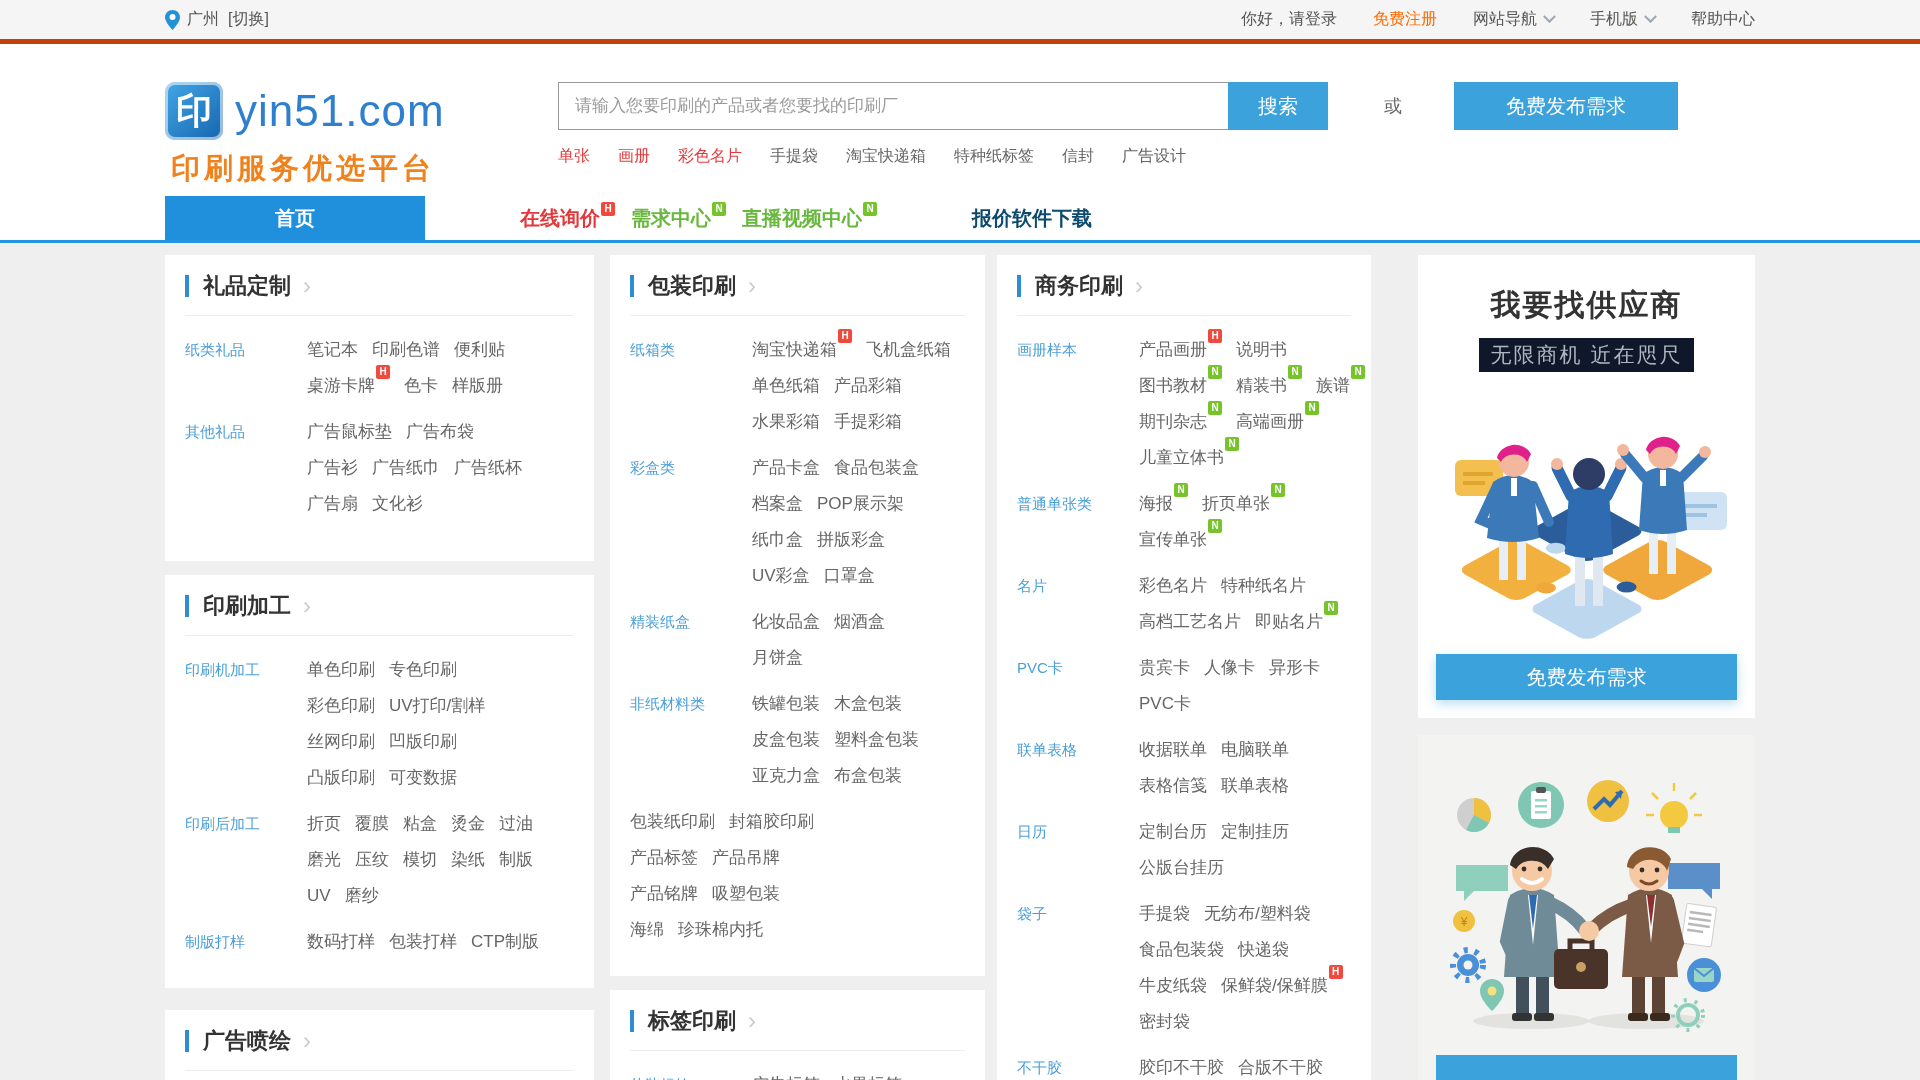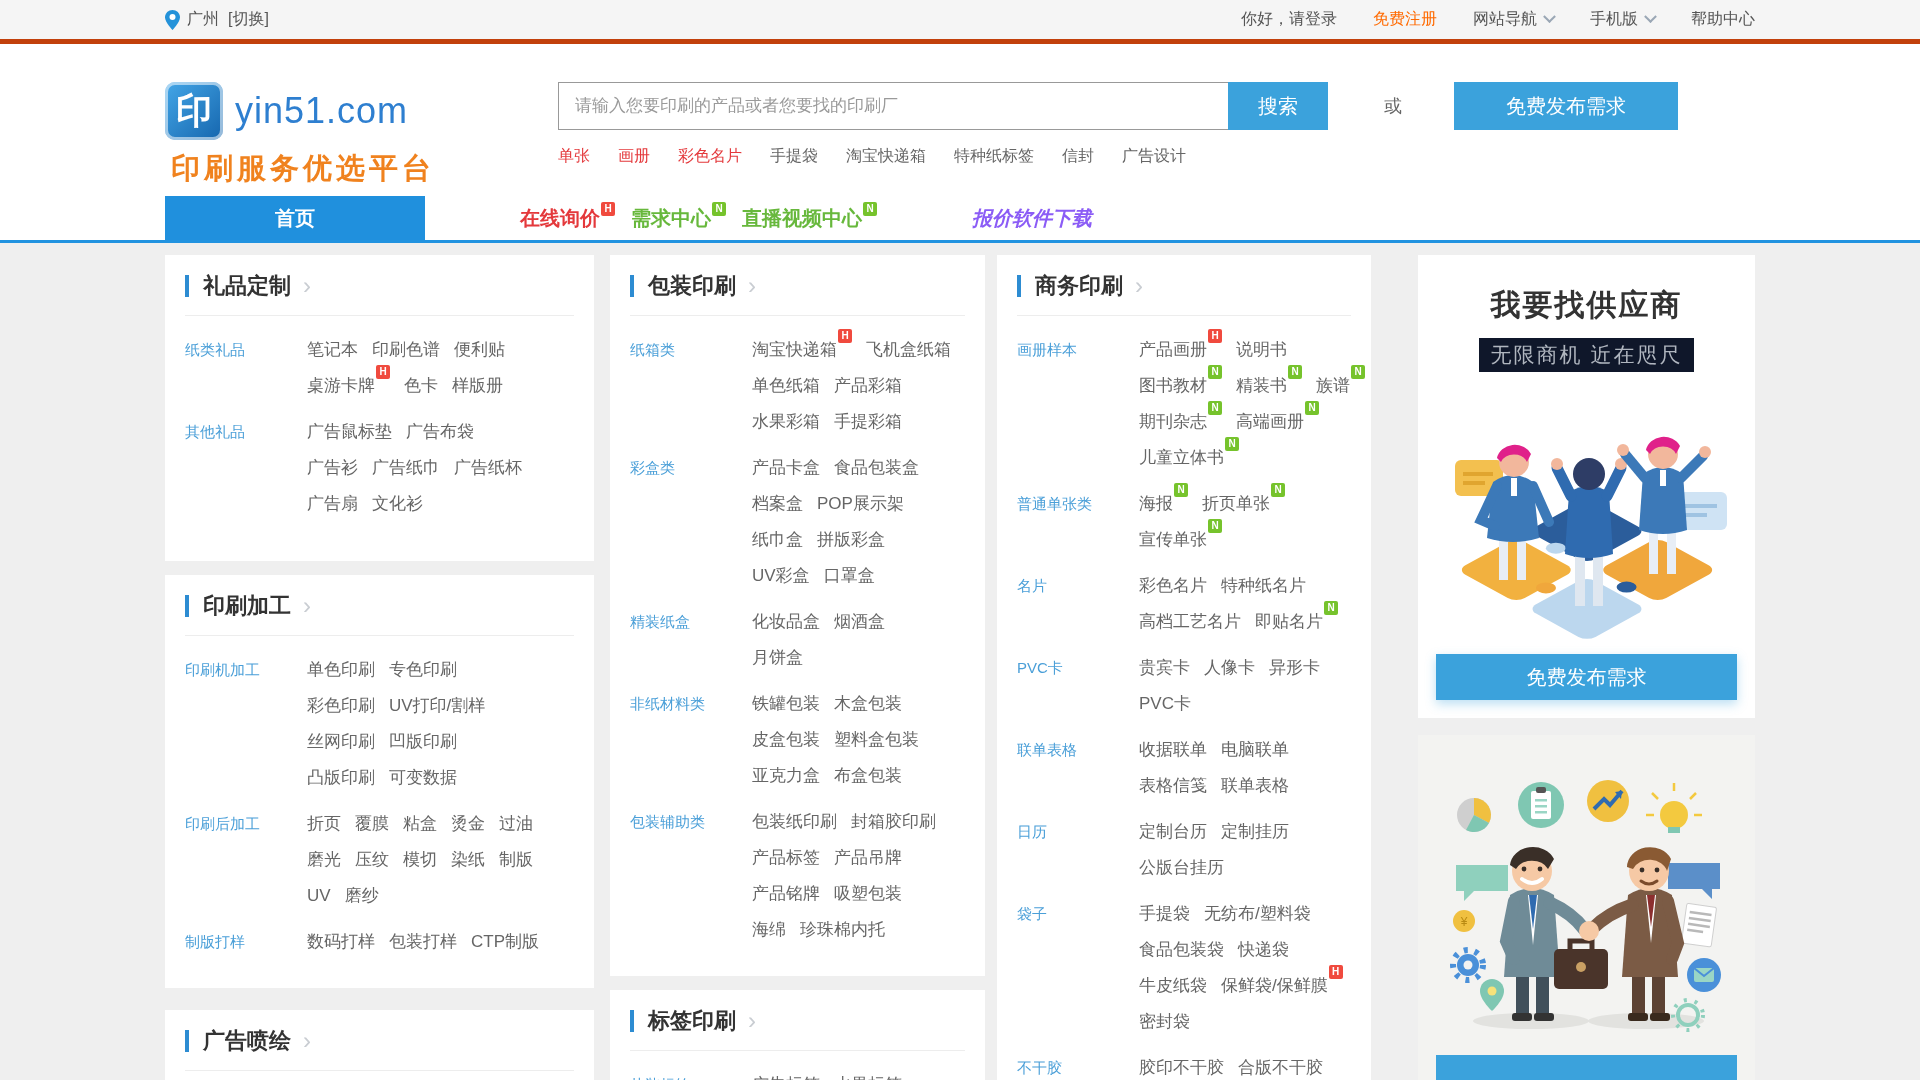--- a/index.html
+++ b/index.html
@@ -25,40 +25,40 @@
   .caret{width:9px;height:9px;border-right:2px solid #9aa7b5;border-bottom:2px solid #9aa7b5;transform:rotate(45deg) translate(-2px,-2px);display:inline-block;margin-left:3px;}
 
   
   .header{height:152px;background:#fff;}
   .header-inner{display:flex;align-items:flex-start;padding-top:38px;}
   .logo-block{width:285px;}
   .logo-row{display:flex;align-items:center;gap:12px;}
   .logo-sq{width:58px;height:58px;border-radius:10px;background:linear-gradient(135deg,#44a7e8,#1565ad);
            color:#fff;font-size:36px;font-weight:bold;display:flex;align-items:center;justify-content:center;
            box-shadow:inset 0 0 0 3px rgba(255,255,255,.55);}
-  .logo-domain{font-size:36px;color:var(--logo-blue);letter-spacing:1px;}
+  .logo-domain{font-size:44px;color:var(--logo-blue);letter-spacing:1px;}
   .logo-tagline{margin-top:9px;margin-left:6px;font-size:29px;font-weight:bold;color:var(--logo-orange);letter-spacing:4px;}
   .search-block{margin-left:108px;width:770px;}
   .search-row{display:flex;height:48px;}
   .search-input{flex:1;border:1px solid #999;border-right:none;padding:12px 16px;font-size:17px;color:#333;outline:none;background:#fff;}
   .search-input::placeholder{color:#9a9a9a;}
   .search-btn{width:100px;background:var(--accent-blue);color:#fff;font-size:20px;border:none;cursor:pointer;font-family:inherit;}
   .hot-links{margin-top:16px;display:flex;gap:28px;font-size:16px;color:#666;}
   .hot-links .hot{color:var(--hot-red);}
   .or-text{margin-left:56px;line-height:48px;color:#666;font-size:18px;}
   .publish-btn{margin-left:52px;width:224px;height:48px;background:var(--accent-blue);color:#fff;font-size:20px;border:none;cursor:pointer;font-family:inherit;}
 
   
   .nav{background:#fff;border-bottom:3px solid var(--underline-blue);}
   .nav-inner{display:flex;height:44px;align-items:stretch;}
   .nav-tab{width:260px;background:var(--nav-blue);color:#fff;font-size:20px;font-weight:bold;display:flex;align-items:center;justify-content:center;}
   .nav-item{margin-left:95px;align-self:center;font-size:20px;font-weight:bold;white-space:nowrap;}
   .nav-item.c-red{color:var(--hot-red);}
   .nav-item.c-green{color:#67b83c;margin-left:16px;}
-  .nav-item.c-dark{color:#8b5cf6;font-style:italic;}
+  .nav-item.c-dark{color:#0c4a6e;}
 
   
   .badge{display:inline-block;min-width:14px;height:14px;line-height:14px;text-align:center;border-radius:2px;
          color:#fff;font-size:10px;font-weight:bold;vertical-align:top;position:relative;top:-3px;margin-left:1px;padding:0 1px;}
   .b-red{background:#f04a3e;}
   .b-green{background:var(--badge-green);}
 
   
   .main{display:flex;margin-top:12px;align-items:flex-start;}
   .col{display:flex;flex-direction:column;}
@@ -256,21 +256,20 @@
           </div>
           <div class="cat-section">
             <a class="cat-label">非纸材料类</a>
             <div class="cat-lines">
               <div class="cat-line"><a class="cat-item">铁罐包装</a><a class="cat-item">木盒包装</a></div>
               <div class="cat-line"><a class="cat-item">皮盒包装</a><a class="cat-item">塑料盒包装</a></div>
               <div class="cat-line"><a class="cat-item">亚克力盒</a><a class="cat-item">布盒包装</a></div>
             </div>
           </div>
           <div class="cat-section">
-            <a class="cat-label">包装辅助类</a>
             <div class="cat-lines">
               <div class="cat-line"><a class="cat-item">包装纸印刷</a><a class="cat-item">封箱胶印刷</a></div>
               <div class="cat-line"><a class="cat-item">产品标签</a><a class="cat-item">产品吊牌</a></div>
               <div class="cat-line"><a class="cat-item">产品铭牌</a><a class="cat-item">吸塑包装</a></div>
               <div class="cat-line"><a class="cat-item">海绵</a><a class="cat-item">珍珠棉内托</a></div>
             </div>
           </div>
         </div>
       </section>
       <section class="card">

